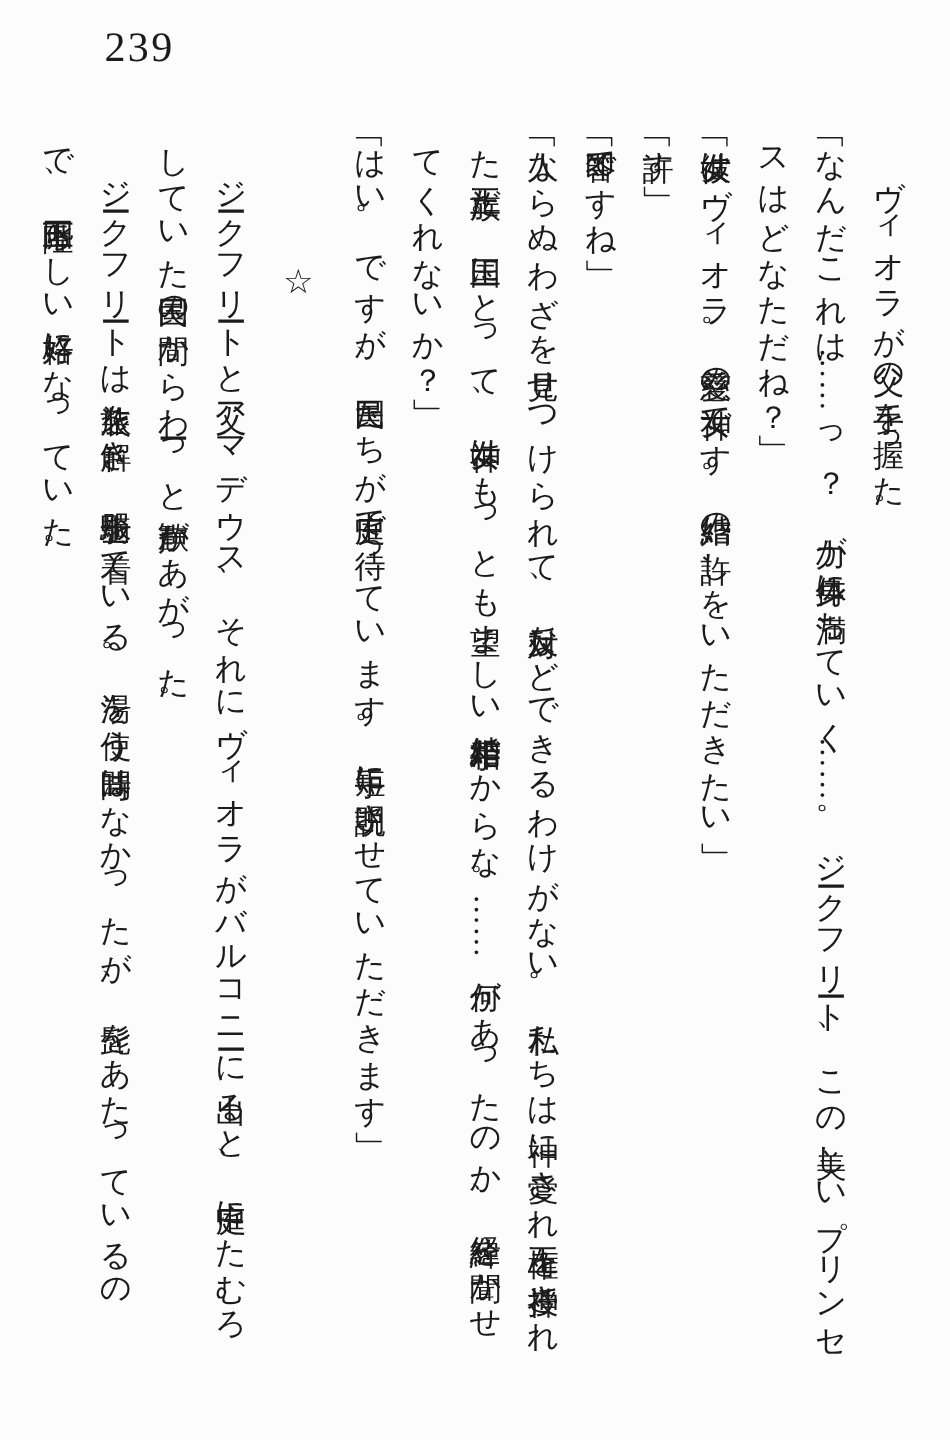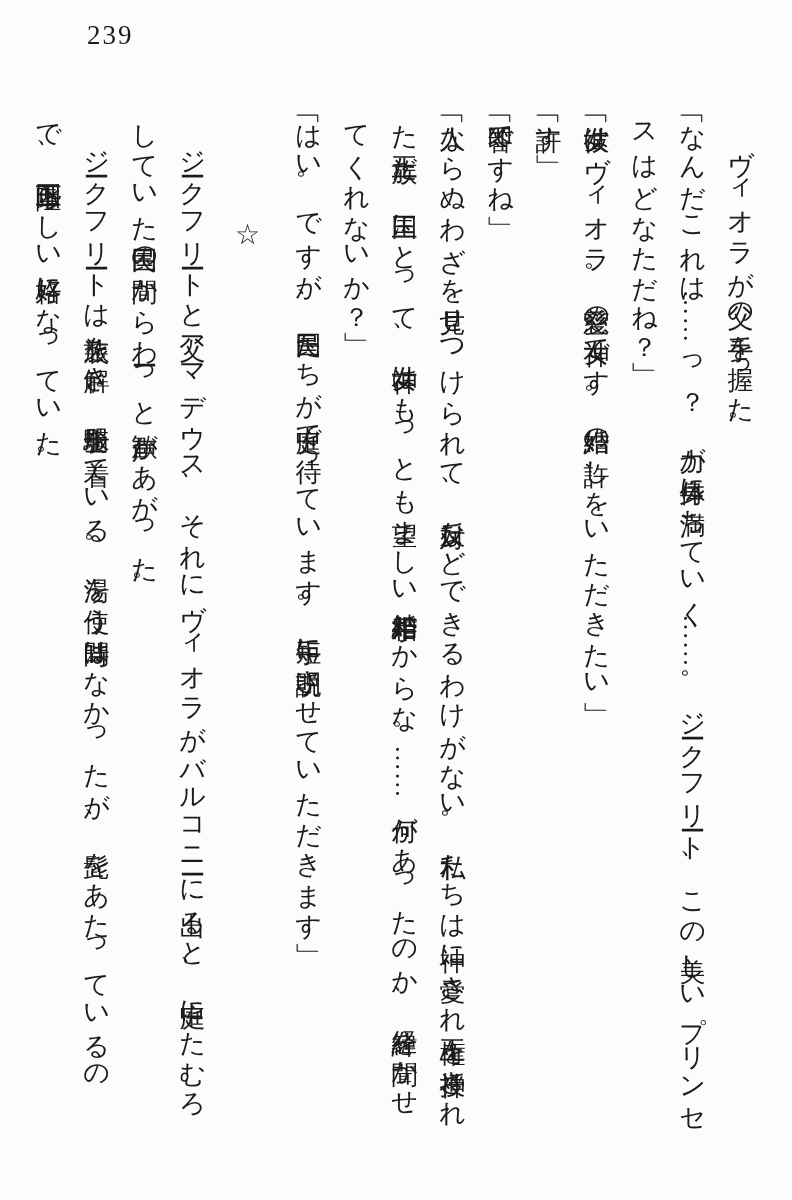--- a/index.html
+++ b/index.html
@@ -14,21 +14,21 @@
     background: #fcfcfc;
     overflow: hidden;
     font-family: "Liberation Serif", "DejaVu Serif", serif;
     color: #1b1b1b;
     -webkit-font-smoothing: antialiased;
   }
   .page-number {
     position: absolute;
     top: 20px;
     left: 87px;
-    font-size: 27px;
+    font-size: 35px;
     letter-spacing: 2px;
     font-family: "Liberation Serif", "DejaVu Serif", serif;
   }
   
   .text-block {
     position: absolute;
     top: 106px;
     right: 28px;
     height: 1020px;
     writing-mode: vertical-rl;

